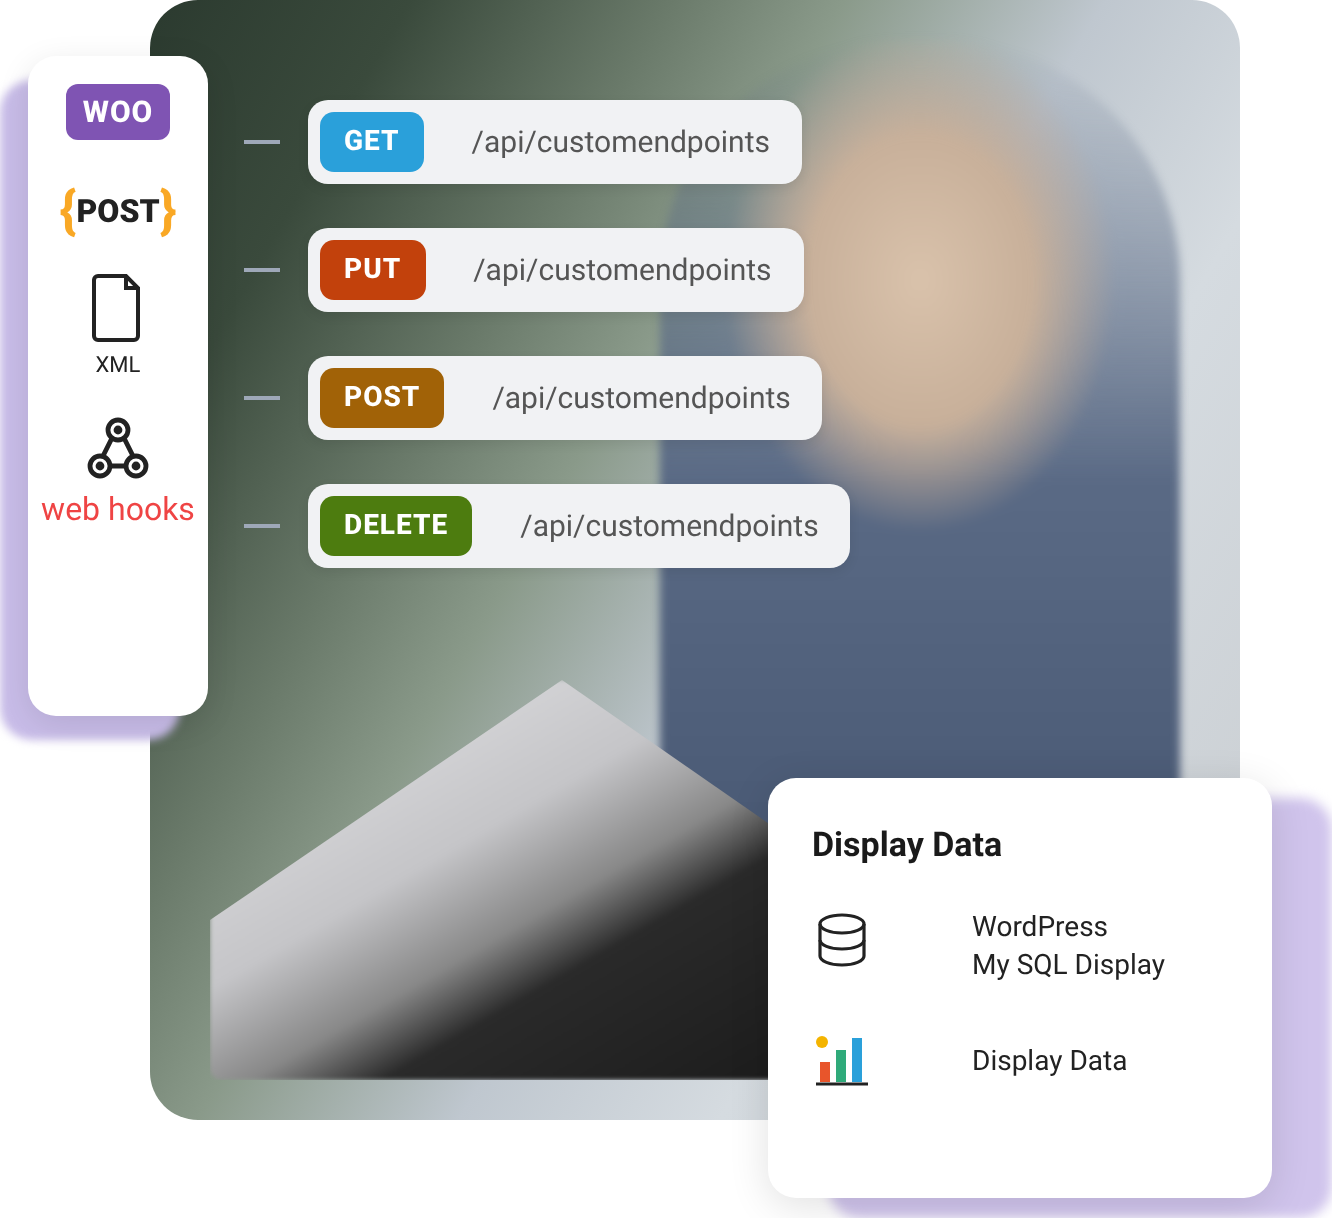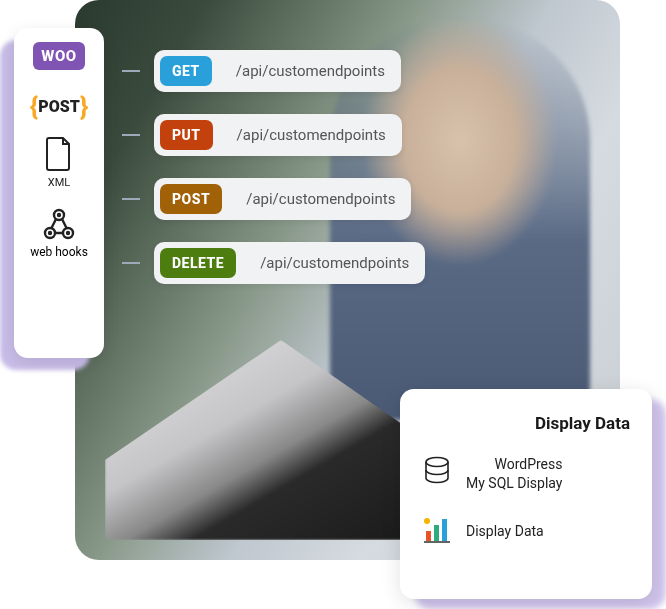--- a/index.html
+++ b/index.html
@@ -96,21 +96,21 @@
     font-weight: 900;
     font-size: 16px;
     color: #222;
     position: relative;
     padding: 0 10px;
   }
   .json-badge .brace { color: #f9a825; font-size: 26px; position: relative; top: 3px; font-weight: 800; }
   .xml-icon svg { display: block; }
   .xml-label { font-size: 11px; color: #222; font-weight: 400; }
   .webhook-icon svg { display: block; }
-  .webhook-label { font-size: 12px; color: #000000; }
+  .webhook-label { font-size: 16px; color: #ef4444; }
 
   .endpoints {
     position: absolute;
     left: 122px;
     top: 50px;
     display: flex;
     flex-direction: column;
     gap: 22px;
   }
   .endpoint-row {
@@ -150,46 +150,46 @@
     right: 0;
     bottom: 0;
     width: 252px;
     height: 210px;
     background: #d0c4ec;
     border-radius: 16px;
     filter: blur(3px);
   }
   .display-card {
     position: absolute;
-    right: 14px;
+    right: 30px;
     bottom: 10px;
     width: 252px;
     height: 210px;
     background: #fff;
     border-radius: 14px;
     padding: 24px 22px;
     box-shadow: 0 4px 20px rgba(0,0,0,0.12);
-    text-align: right;
   }
   .display-title {
     font-weight: 700;
     font-size: 17px;
     color: #1a1a1a;
     margin-bottom: 22px;
   }
   .display-row {
     display: flex;
     align-items: center;
     gap: 14px;
     margin-bottom: 22px;
   }
   .display-row .text {
     font-size: 14px;
     color: #222;
     line-height: 1.35;
+    margin-left: 36px;
   }
   .db-icon, .chart-icon { flex-shrink: 0; }
 </style>
 </head>
 <body>
 
 <div class="canvas">
   <div class="photo-bg"></div>
 
   <div class="sidebar-shadow"></div>

